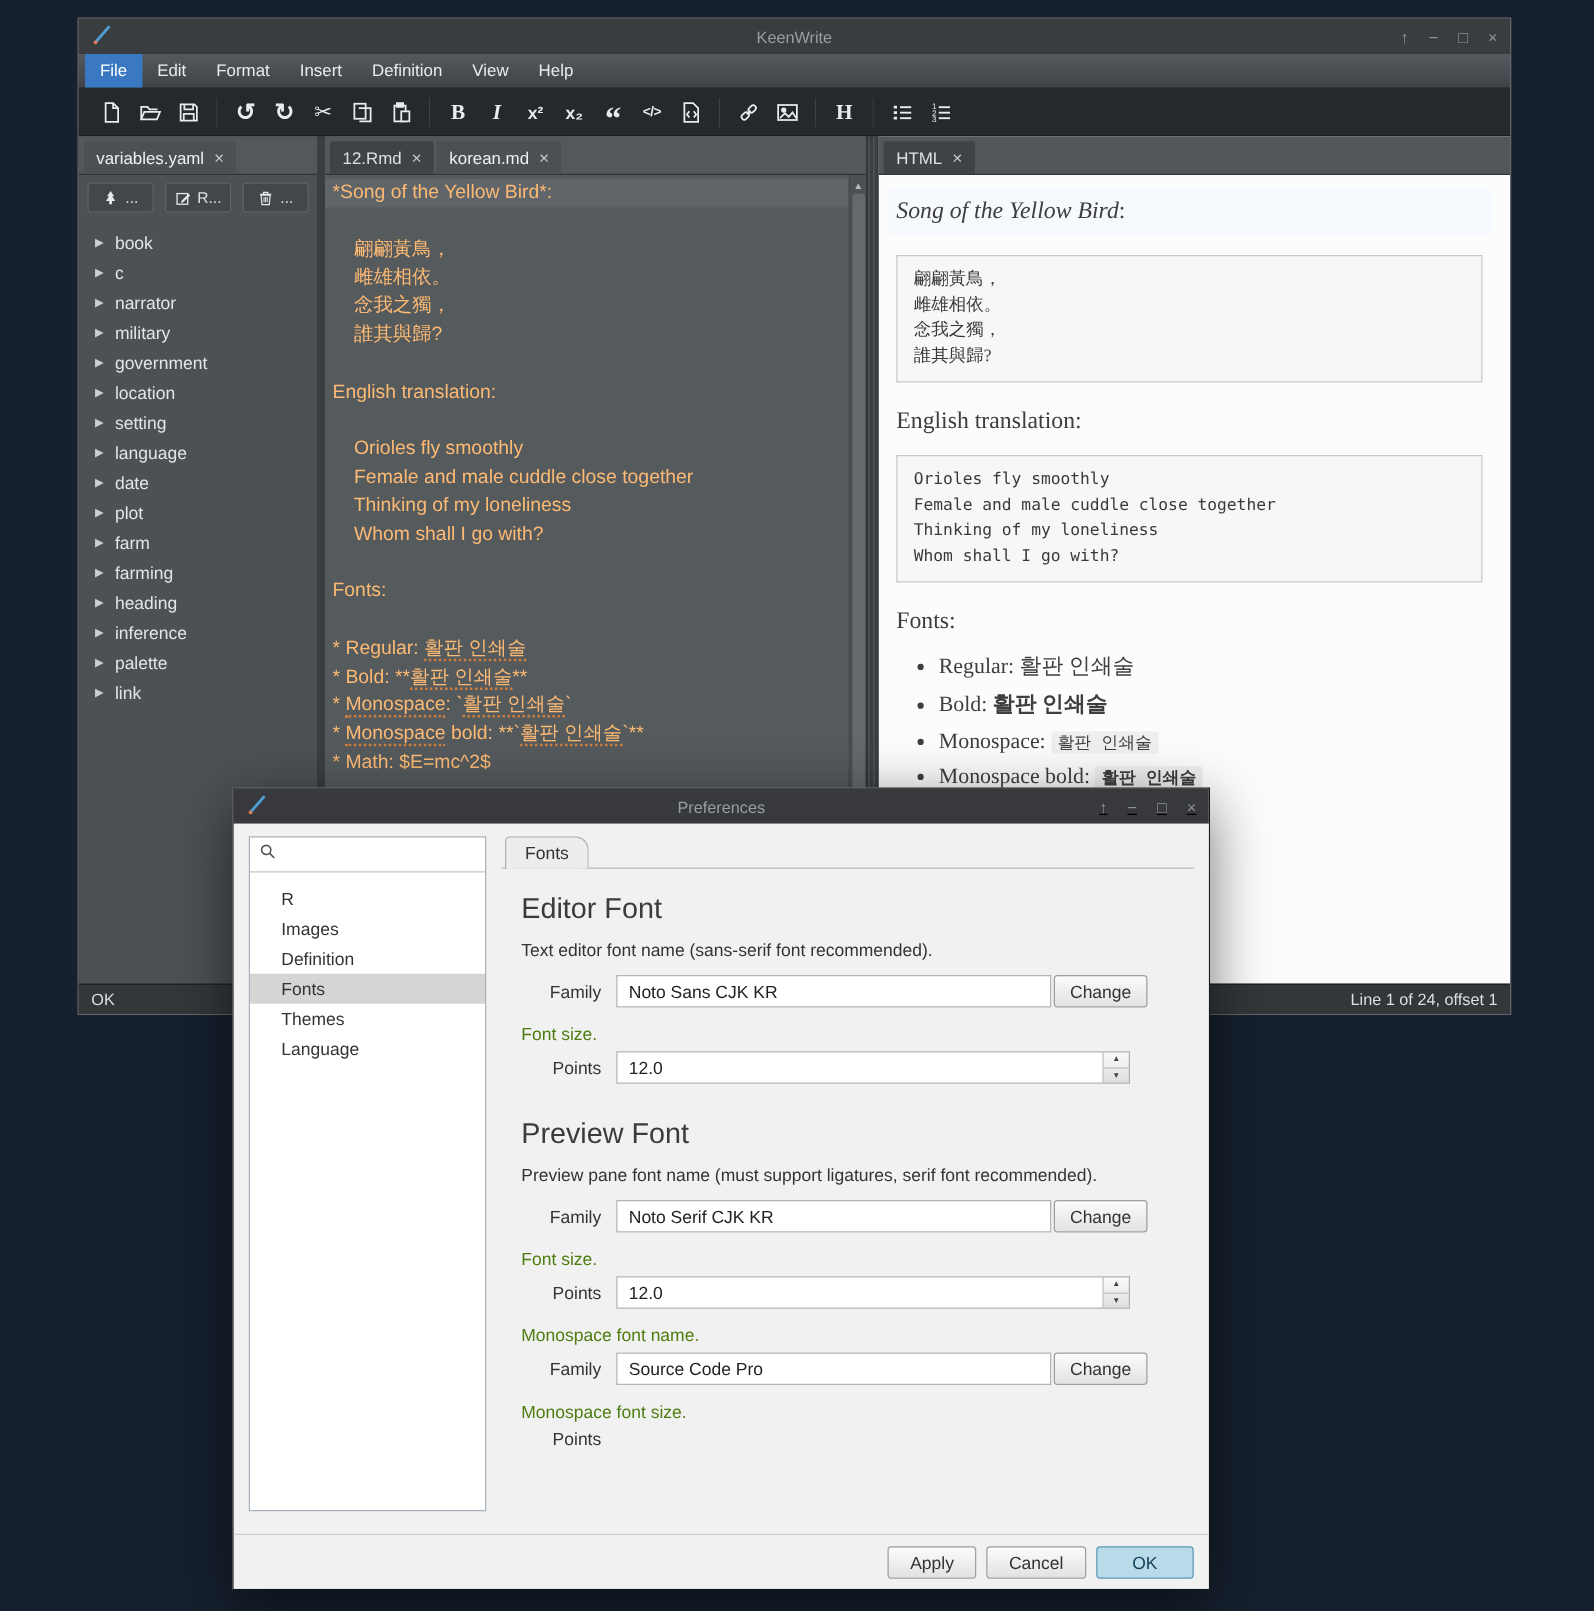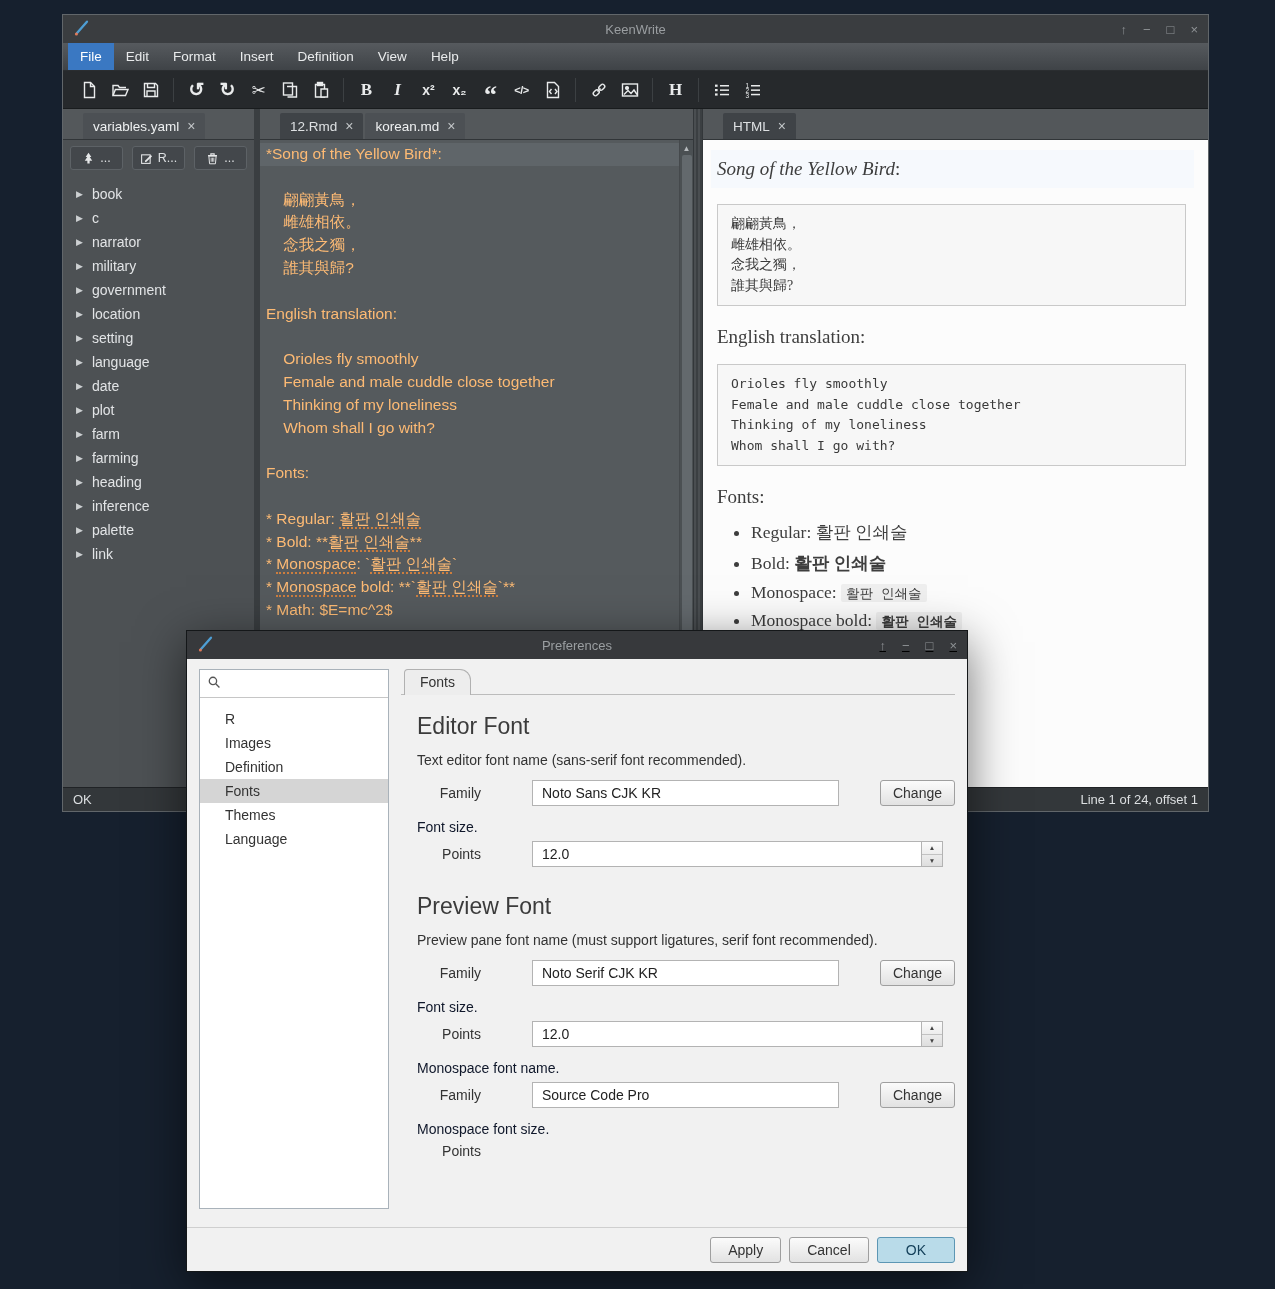--- a/index.html
+++ b/index.html
@@ -35,21 +35,21 @@
   .tg.i { font-style:italic; font-weight:bold; }
   .tg.xs { font-size:14px; font-family:"Liberation Sans",sans-serif; }
   .tg.quote { font-size:26px; line-height:8px; padding-top:10px; }
   .tg.code { font-family:"Liberation Sans",sans-serif; font-size:11px; letter-spacing:-0.5px; }
 
   .content { flex:1 1 auto; display:flex; min-height:0; }
 
   
   .sidebar { width:191px; background:#4d5154; display:flex; flex-direction:column; }
   .tabbar { height:31px; background:#54585b; border-bottom:1px solid #313538; display:flex;
-            align-items:flex-end; padding:0 20px; gap:2px; flex:0 0 auto; }
+            align-items:flex-end; padding:0 4px; gap:2px; flex:0 0 auto; }
   .tab { height:26px; background:#3f4347; color:#dde0e2; display:flex; align-items:center;
          padding:0 10px; font-size:13.5px; gap:8px; border-radius:2px 2px 0 0; }
   .tab.active { background:#4c5054; color:#eef0f1; }
   .tab-close { color:#c3c7c9; font-size:14px; }
   .sb-buttons { display:flex; gap:9px; padding:6px 7px 4px; }
   .sb-btn { flex:1; height:24px; background:#43474b; border:1px solid #5d6266; border-radius:3px;
             color:#dde0e2; font-size:12.5px; display:flex; align-items:center; justify-content:center; gap:5px; }
   .sb-btn svg { width:13px; height:13px; }
   .tree { flex:1; padding-top:8px; overflow:hidden; }
   .tree-item { height:24px; display:flex; align-items:center; gap:9px; padding-left:13px;
@@ -112,22 +112,22 @@
   .nav-item { height:24px; line-height:24px; padding-left:25px; font-size:14px; color:#333; }
   .nav-item.selected { background:#d5d5d5; }
   .dlg-right { position:absolute; left:214px; top:10px; right:12px; bottom:62px; }
   .dlg-tab { display:inline-block; margin-left:3px; padding:4px 15px 5px; background:#ededed;
              border:1px solid #b1b1b1; border-bottom:none; border-radius:4px 11px 0 0; font-size:14px;
              color:#333; position:relative; z-index:1; }
   .dlg-tab-content { border-top:1px solid #bcbcbc; margin-top:-1px; padding:2px 0 0 16px; }
   .prefs-section + .prefs-section { margin-top:26px; }
   .prefs-h2 { font-size:23px; color:#3b3b3b; margin:16px 0 2px; font-weight:500; }
   .prefs-desc { font-size:14px; color:#333; margin:12px 0 12px; }
-  .prefs-caption { font-size:14px; color:#0f172a; margin:13px 0 6px; }
-  .form-row { display:flex; align-items:center; margin:6px 0 10px;gap:39px; }
+  .prefs-caption { font-size:14px; color:#4d7c0f; margin:13px 0 6px; }
+  .form-row { display:flex; align-items:center; margin:6px 0 10px; }
   .flabel { width:64px; text-align:right; margin-right:12px; font-size:14px; color:#333; flex:0 0 auto; }
   .ftext { height:26px; border:1px solid #b3b3b3; padding:0 9px; font-size:14px; color:#222;
            background:#fff; width:348px; font-family:"Liberation Sans",sans-serif; }
   .ftext.points { width:390px; }
   .spinwrap { display:flex; }
   .spin { width:21px; height:26px; border:1px solid #b3b3b3; border-left:none; display:flex;
           flex-direction:column; background:linear-gradient(#fbfbfb,#dedede); }
   .spin span { flex:1; font-size:6.5px; display:flex; align-items:center; justify-content:center; color:#444; }
   .spin .up { border-bottom:1px solid #c2c2c2; }
   .btn { height:26px; background:linear-gradient(#fbfbfb,#e2e2e2); border:1px solid #9f9f9f;

